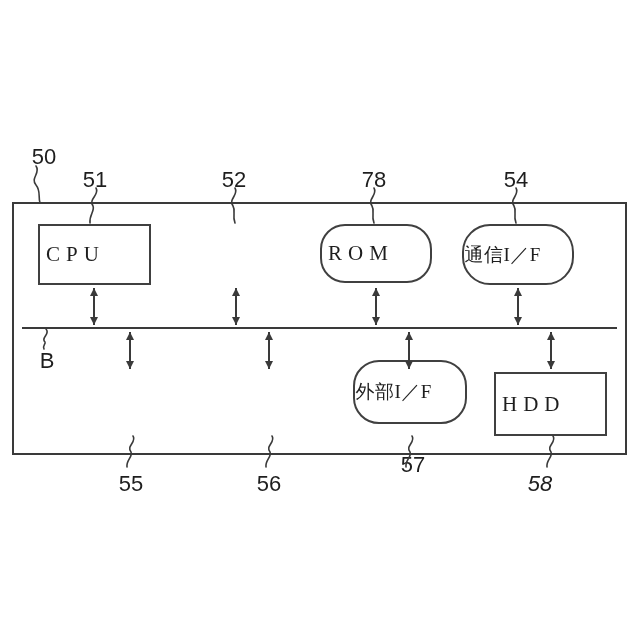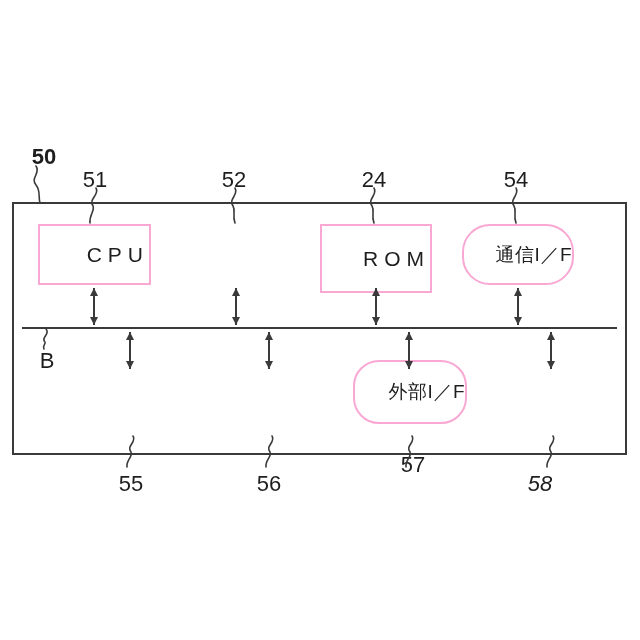--- a/index.html
+++ b/index.html
@@ -5,41 +5,41 @@
   html,body{margin:0;padding:0;background:#ffffff;}
   .stage{
     position:relative;width:640px;height:640px;background:#ffffff;overflow:hidden;
     font-family:"Liberation Sans","DejaVu Sans",sans-serif;color:#1e1e1e;
   }
   .outer{
     position:absolute;left:12px;top:202px;width:615px;height:253px;
     border:2px solid #3a3a3a;box-sizing:border-box;background:transparent;
   }
   .box{
-    position:absolute;border:2px solid #f9a8d4;box-sizing:border-box;background:#ffffff;
-    display:flex;align-items:center;justify-content:flex-end;
+    position:absolute;border:2px solid #404040;box-sizing:border-box;background:#ffffff;
+    display:flex;align-items:center;justify-content:flex-start;font-family:Liberation Serif, serif;
   }
   .box .lbl{white-space:nowrap;}
   .lbl-latin{font-size:21px;letter-spacing:6px;text-indent:6px;}
   .lbl-cjk{font-size:19px;letter-spacing:0.5px;text-indent:0.5px;}
   
   .b-cpu {left:38px; top:224px;width:113px;height:61px;}
   .b-ram {left:180px;top:224px;width:112px;height:61px;}
-  .b-rom {left:320px;top:224px;width:112px;height:69px;}
+  .b-rom {left:320px;top:224px;width:112px;height:59px;border-radius:25px;}
   .b-com {left:462px;top:224px;width:112px;height:61px;border-radius:28px;}
   
   .b-inp {left:73px; top:372px;width:113px;height:64px;}
   .b-dsp {left:212px;top:372px;width:114px;height:64px;}
   .b-ext {left:353px;top:360px;width:114px;height:64px;border-radius:26px;}
   .b-hdd {left:494px;top:372px;width:113px;height:64px;}
   .ref{
     position:absolute;font-size:22px;line-height:1;transform:translateX(-50%);
     white-space:nowrap;
   }
-  .r50{left:44px; top:146px;font-weight:bold;}
+  .r50{left:44px; top:146px;}
   .r51{left:95px; top:169px;}
   .r52{left:234px;top:169px;}
   .r53{left:374px;top:169px;}
   .r54{left:516px;top:169px;}
   .rB {left:47px; top:350px;}
   .r55{left:131px;top:473px;}
   .r56{left:269px;top:473px;}
   .r57{left:413px;top:454px;}
   .r58{left:540px;top:473px;font-style:italic;}
   svg.lines{position:absolute;left:0;top:0;pointer-events:none;}
@@ -58,25 +58,28 @@
   <div class="box b-rom">
     <span class="lbl lbl-latin">ROM</span>
   </div>
   <div class="box b-com">
     <span class="lbl lbl-cjk">通信I／F</span>
   </div>
 
   <div class="box b-ext">
     <span class="lbl lbl-cjk">外部I／F</span>
   </div>
+  <div class="box b-hdd">
+    <span class="lbl lbl-latin">HDD</span>
+  </div>
 
   <div class="ref r50">50</div>
   <div class="ref r51">51</div>
   <div class="ref r52">52</div>
-  <div class="ref r53">24</div>
+  <div class="ref r53">78</div>
   <div class="ref r54">54</div>
   <div class="ref rB">B</div>
   <div class="ref r55">55</div>
   <div class="ref r56">56</div>
   <div class="ref r57">57</div>
   <div class="ref r58">58</div>
 
   <svg class="lines" width="640" height="640" viewBox="0 0 640 640">
     <defs>
       <marker id="ah" markerUnits="userSpaceOnUse" markerWidth="10" markerHeight="10" refX="8" refY="5" orient="auto-start-reverse">

